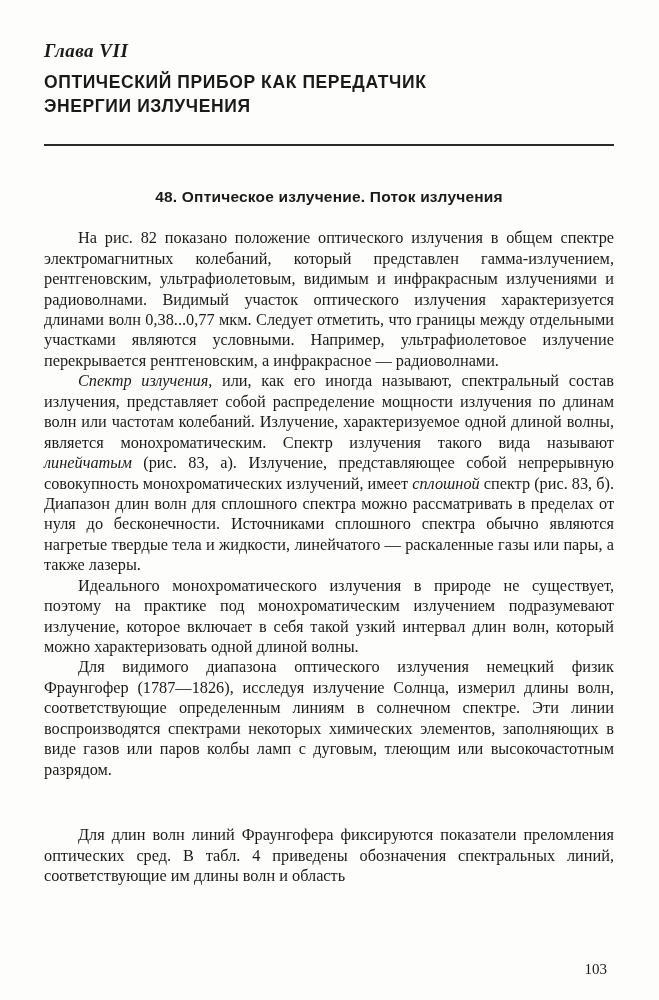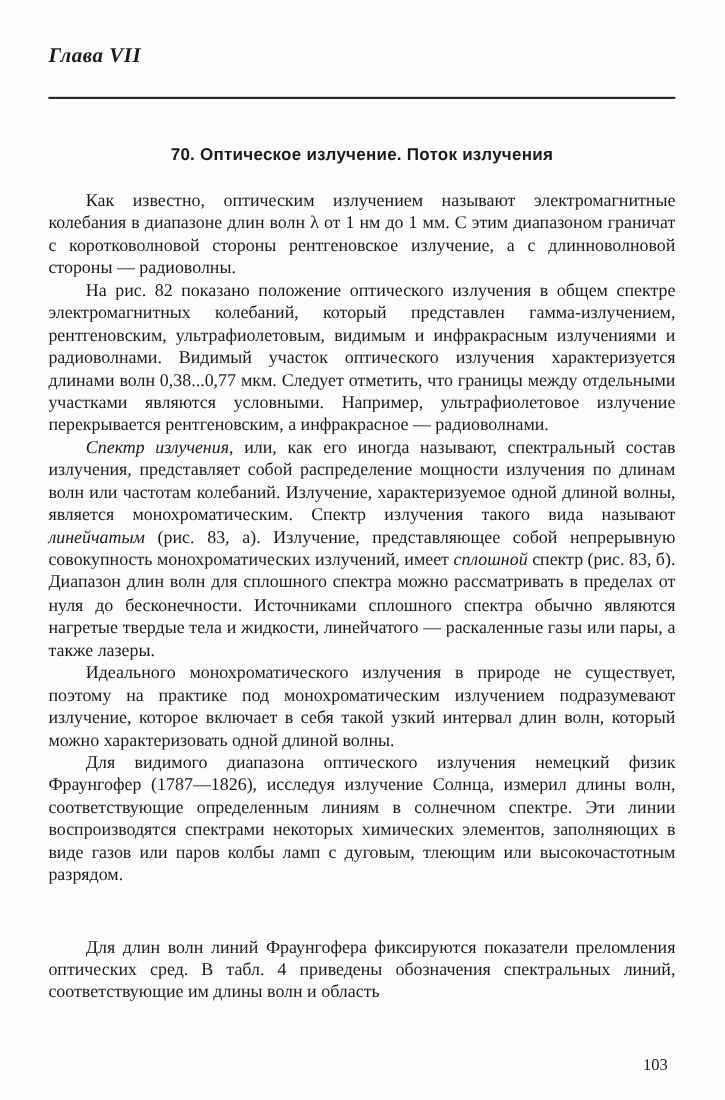--- a/index.html
+++ b/index.html
@@ -89,27 +89,30 @@
   }
 </style>
 </head>
 <body>
 
 <div class="page">
   <div class="content">
 
     <div class="chapter-label">Глава VII</div>
 
+    <div class="chapter-title">
+      <span>ОПТИЧЕСКИЙ ПРИБОР КАК ПЕРЕДАТЧИК</span>
+      <span class="line2">ЭНЕРГИИ ИЗЛУЧЕНИЯ</span>
+    </div>
 
     <div class="rule"></div>
 
-    <div class="section-title">70. Оптическое излучение. Поток излучения</div>
+    <div class="section-title">48. Оптическое излучение. Поток излучения</div>
 
     <div class="body-text">
-      <p>Как известно, оптическим излучением называют электромагнитные колебания в диапазоне длин волн λ от 1 нм до 1 мм. С этим диапазоном граничат с коротковолновой стороны рентгеновское излучение, а с длинноволновой стороны — радиоволны.</p>
       <p>На рис. 82 показано положение оптического излучения в общем спектре электромагнитных колебаний, который представлен гамма-излучением, рентгеновским, ультрафиолетовым, видимым и инфракрасным излучениями и радиоволнами. Видимый участок оптического излучения характеризуется длинами волн 0,38...0,77 мкм. Следует отметить, что границы между отдельными участками являются условными. Например, ультрафиолетовое излучение перекрывается рентгеновским, а инфракрасное — радиоволнами.</p>
       <p><i>Спектр излучения</i>, или, как его иногда называют, спектральный состав излучения, представляет собой распределение мощности излучения по длинам волн или частотам колебаний. Излучение, характеризуемое одной длиной волны, является монохроматическим. Спектр излучения такого вида называют <i>линейчатым</i> (рис. 83, а). Излучение, представляющее собой непрерывную совокупность монохроматических излучений, имеет <i>сплошной</i> спектр (рис. 83, б). Диапазон длин волн для сплошного спектра можно рассматривать в пределах от нуля до бесконечности. Источниками сплошного спектра обычно являются нагретые твердые тела и жидкости, линейчатого — раскаленные газы или пары, а также лазеры.</p>
       <p>Идеального монохроматического излучения в природе не существует, поэтому на практике под монохроматическим излучением подразумевают излучение, которое включает в себя такой узкий интервал длин волн, который можно характеризовать одной длиной волны.</p>
       <p>Для видимого диапазона оптического излучения немецкий физик Фраунгофер (1787—1826), исследуя излучение Солнца, измерил длины волн, соответствующие определенным линиям в солнечном спектре. Эти линии воспроизводятся спектрами некоторых химических элементов, заполняющих в виде газов или паров колбы ламп с дуговым, тлеющим или высокочастотным разрядом.</p>
       <p>Для длин волн линий Фраунгофера фиксируются показатели преломления оптических сред. В табл. 4 приведены обозначения спектральных линий, соответствующие им длины волн и область</p>
     </div>
 
   </div>
 
   <div class="page-number">103</div>

